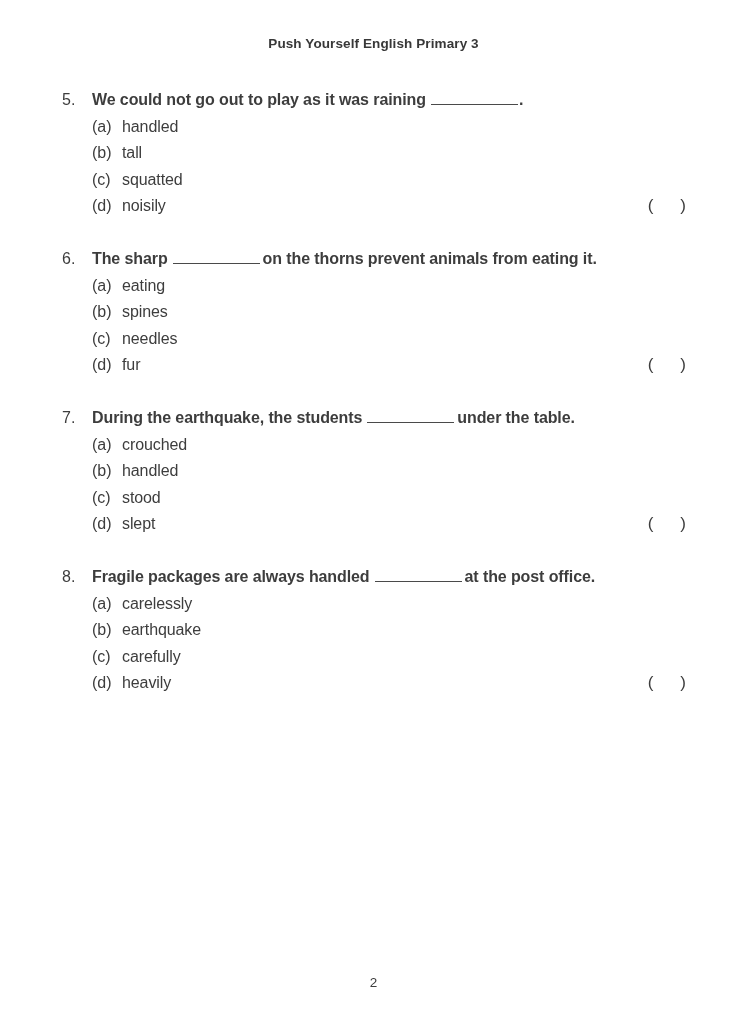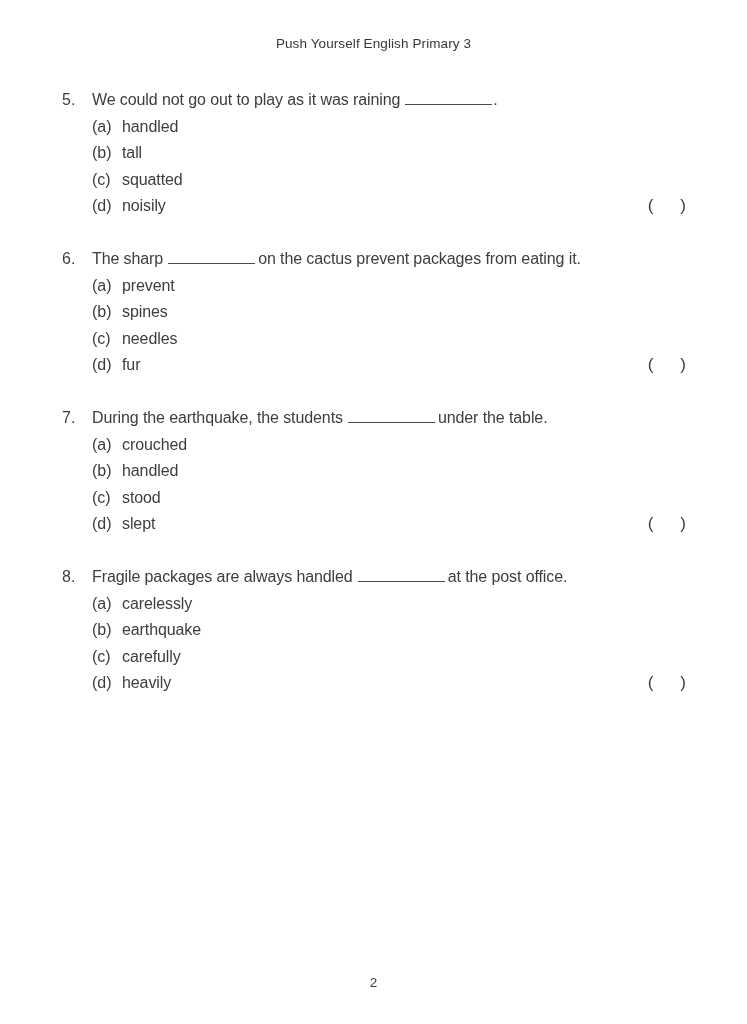--- a/index.html
+++ b/index.html
@@ -10,21 +10,21 @@
     height: 1024px;
     background: #ffffff;
     font-family: "Liberation Sans", "DejaVu Sans", sans-serif;
     color: #3d3d3d;
     overflow: hidden;
   }
   .header {
     padding-top: 36px;
     text-align: center;
     font-size: 13.5px;
-    font-weight: normal;
+    font-weight: bold;
     color: #383838;
     letter-spacing: 0.1px;
   }
   .content {
     margin-top: 36px;
     padding-left: 62px;
     padding-right: 61px;
     font-size: 16px;
   }
   .question {
@@ -34,20 +34,21 @@
     display: flex;
     line-height: 26.6px;
   }
   .q-num {
     width: 30px;
     flex-shrink: 0;
   }
   .q-text {
     flex: 1;
     letter-spacing: -0.1px;
+    font-weight: bold;
   }
   .blank {
     display: inline-block;
     width: 87px;
     height: 12px;
     border-bottom: 1.3px solid #4a4a4a;
     margin: 0 3px 0 5px;
     vertical-align: baseline;
   }
   .blank.tight-right { margin-right: 1px; }
@@ -115,25 +116,25 @@
       <div class="opt-row">
         <span class="opt-label">(d)</span>
         <span class="opt-text">noisily</span>
         <span class="bracket"><span>(</span><span class="gap"></span><span>)</span></span>
       </div>
     </div>
 
     <div class="question">
       <div class="q-line">
         <span class="q-num">6.</span>
-        <span class="q-text"><span>The sharp</span><span class="blank"></span><span>on the cactus prevent packages from eating it.</span></span>
-      </div>
-      <div class="opt-row">
-        <span class="opt-label">(a)</span>
-        <span class="opt-text">prevent</span>
+        <span class="q-text"><span>The sharp</span><span class="blank"></span><span>on the thorns prevent animals from eating it.</span></span>
+      </div>
+      <div class="opt-row">
+        <span class="opt-label">(a)</span>
+        <span class="opt-text">eating</span>
       </div>
       <div class="opt-row">
         <span class="opt-label">(b)</span>
         <span class="opt-text">spines</span>
       </div>
       <div class="opt-row">
         <span class="opt-label">(c)</span>
         <span class="opt-text">needles</span>
       </div>
       <div class="opt-row">

